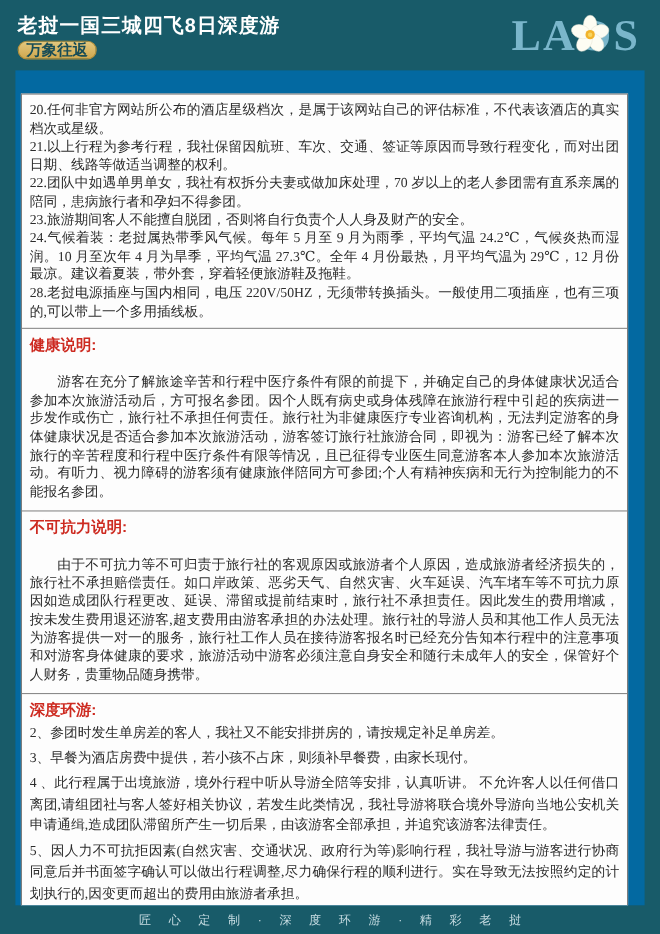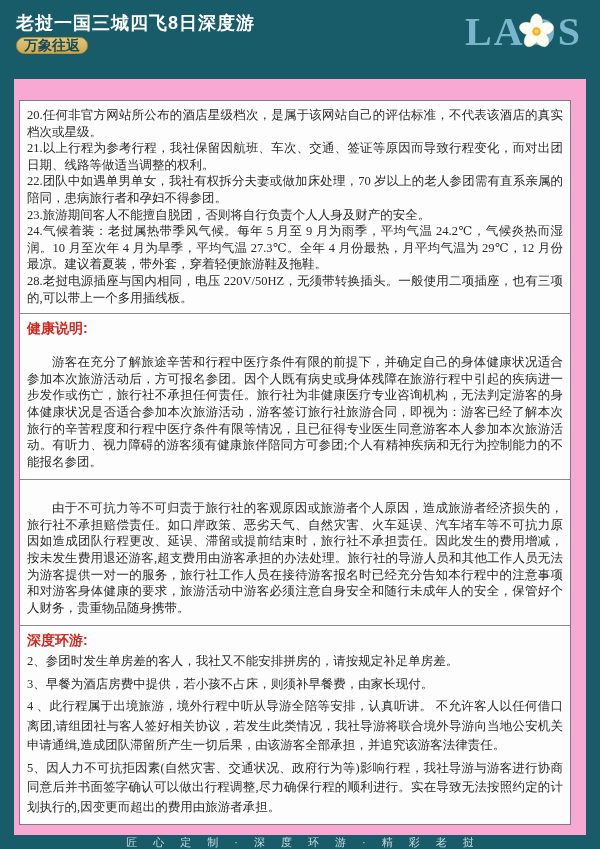--- a/index.html
+++ b/index.html
@@ -11,21 +11,21 @@
     overflow: hidden;
   }
   .page {
     width: 600px; height: 849px;
     background: #185b69;
     display: flex; flex-direction: column;
   }
 
   
   .header {
-    height: 79px;
+    height: 64px;
     padding: 11px 14px 0 16px;
     display: flex; justify-content: space-between; align-items: flex-start;
     flex: none;
     gap: 16px;
   }
   .header-left { display: flex; flex-direction: column; align-items: flex-start; }
   .title {
     margin: 0;
     font-family: "Liberation Sans", "DejaVu Sans", sans-serif;
     font-size: 18px; font-weight: 700; letter-spacing: 1px;
@@ -50,21 +50,21 @@
     line-height: 46px;
     margin-top: -2px;
     padding-right: 4px;
   }
   .flower { position: absolute; left: 53px; top: 4px; }
 
   
   .panel {
     flex: 1;
     margin: 0 14px;
-    background: #f9a8d4;
+    background: #0369a1;
     padding: 21px 15px 0 5px;
     overflow: hidden;
   }
   .box { border: 1px solid #7d7d7d; background: #fdfdfd; }
   .section { padding: 4px 7px 7px; border-top: 1px solid #8a8a8a; }
   .section:first-child { border-top: none; padding-top: 6px; }
 
   .notice, .para, .tip {
     margin: 0;
     font-size: 12.5px;
@@ -77,21 +77,21 @@
     margin: 1px 0 2px;
     font-family: "Liberation Sans", "DejaVu Sans", sans-serif;
     font-size: 14px; font-weight: 700; line-height: 19px;
     color: #cd2a20;
   }
   .tip { line-height: 19.5px; margin-bottom: 3px; }
   .sec-tips .tip:last-child { margin-bottom: 0; }
 
   
   .footer {
-    height: 14px; flex: none;
+    height: 26px; flex: none;
     display: flex; align-items: center; justify-content: center;
   }
   .slogan {
     font-family: "Liberation Sans", "DejaVu Sans", sans-serif;
     font-size: 11px;
     color: #c8dde3;
     letter-spacing: 16px;
     text-indent: 16px;
     white-space: nowrap;
   }
@@ -135,20 +135,21 @@
         <p class="notice">24.气候着装：老挝属热带季风气候。每年 5 月至 9 月为雨季，平均气温 24.2℃，气候炎热而湿润。10 月至次年 4 月为旱季，平均气温 27.3℃。全年 4 月份最热，月平均气温为 29℃，12 月份最凉。建议着夏装，带外套，穿着轻便旅游鞋及拖鞋。</p>
         <p class="notice">28.老挝电源插座与国内相同，电压 220V/50HZ，无须带转换插头。一般使用二项插座，也有三项的,可以带上一个多用插线板。</p>
       </section>
 
       <section class="section sec-health">
         <h2 class="sec-heading">健康说明:</h2>
         <p class="para">游客在充分了解旅途辛苦和行程中医疗条件有限的前提下，并确定自己的身体健康状况适合参加本次旅游活动后，方可报名参团。因个人既有病史或身体残障在旅游行程中引起的疾病进一步发作或伤亡，旅行社不承担任何责任。旅行社为非健康医疗专业咨询机构，无法判定游客的身体健康状况是否适合参加本次旅游活动，游客签订旅行社旅游合同，即视为：游客已经了解本次旅行的辛苦程度和行程中医疗条件有限等情况，且已征得专业医生同意游客本人参加本次旅游活动。有听力、视力障碍的游客须有健康旅伴陪同方可参团;个人有精神疾病和无行为控制能力的不能报名参团。</p>
       </section>
 
       <section class="section sec-force">
+        <h2 class="sec-heading">不可抗力说明:</h2>
         <p class="para">由于不可抗力等不可归责于旅行社的客观原因或旅游者个人原因，造成旅游者经济损失的，旅行社不承担赔偿责任。如口岸政策、恶劣天气、自然灾害、火车延误、汽车堵车等不可抗力原因如造成团队行程更改、延误、滞留或提前结束时，旅行社不承担责任。因此发生的费用增减，按未发生费用退还游客,超支费用由游客承担的办法处理。旅行社的导游人员和其他工作人员无法为游客提供一对一的服务，旅行社工作人员在接待游客报名时已经充分告知本行程中的注意事项和对游客身体健康的要求，旅游活动中游客必须注意自身安全和随行未成年人的安全，保管好个人财务，贵重物品随身携带。</p>
       </section>
 
       <section class="section sec-tips">
         <h2 class="sec-heading">深度环游:</h2>
         <p class="tip">2、参团时发生单房差的客人，我社又不能安排拼房的，请按规定补足单房差。</p>
         <p class="tip">3、早餐为酒店房费中提供，若小孩不占床，则须补早餐费，由家长现付。</p>
         <p class="tip">4 、此行程属于出境旅游，境外行程中听从导游全陪等安排，认真听讲。 不允许客人以任何借口离团,请组团社与客人签好相关协议，若发生此类情况，我社导游将联合境外导游向当地公安机关申请通缉,造成团队滞留所产生一切后果，由该游客全部承担，并追究该游客法律责任。</p>
         <p class="tip">5、因人力不可抗拒因素(自然灾害、交通状况、政府行为等)影响行程，我社导游与游客进行协商同意后并书面签字确认可以做出行程调整,尽力确保行程的顺利进行。实在导致无法按照约定的计划执行的,因变更而超出的费用由旅游者承担。</p>
       </section>

